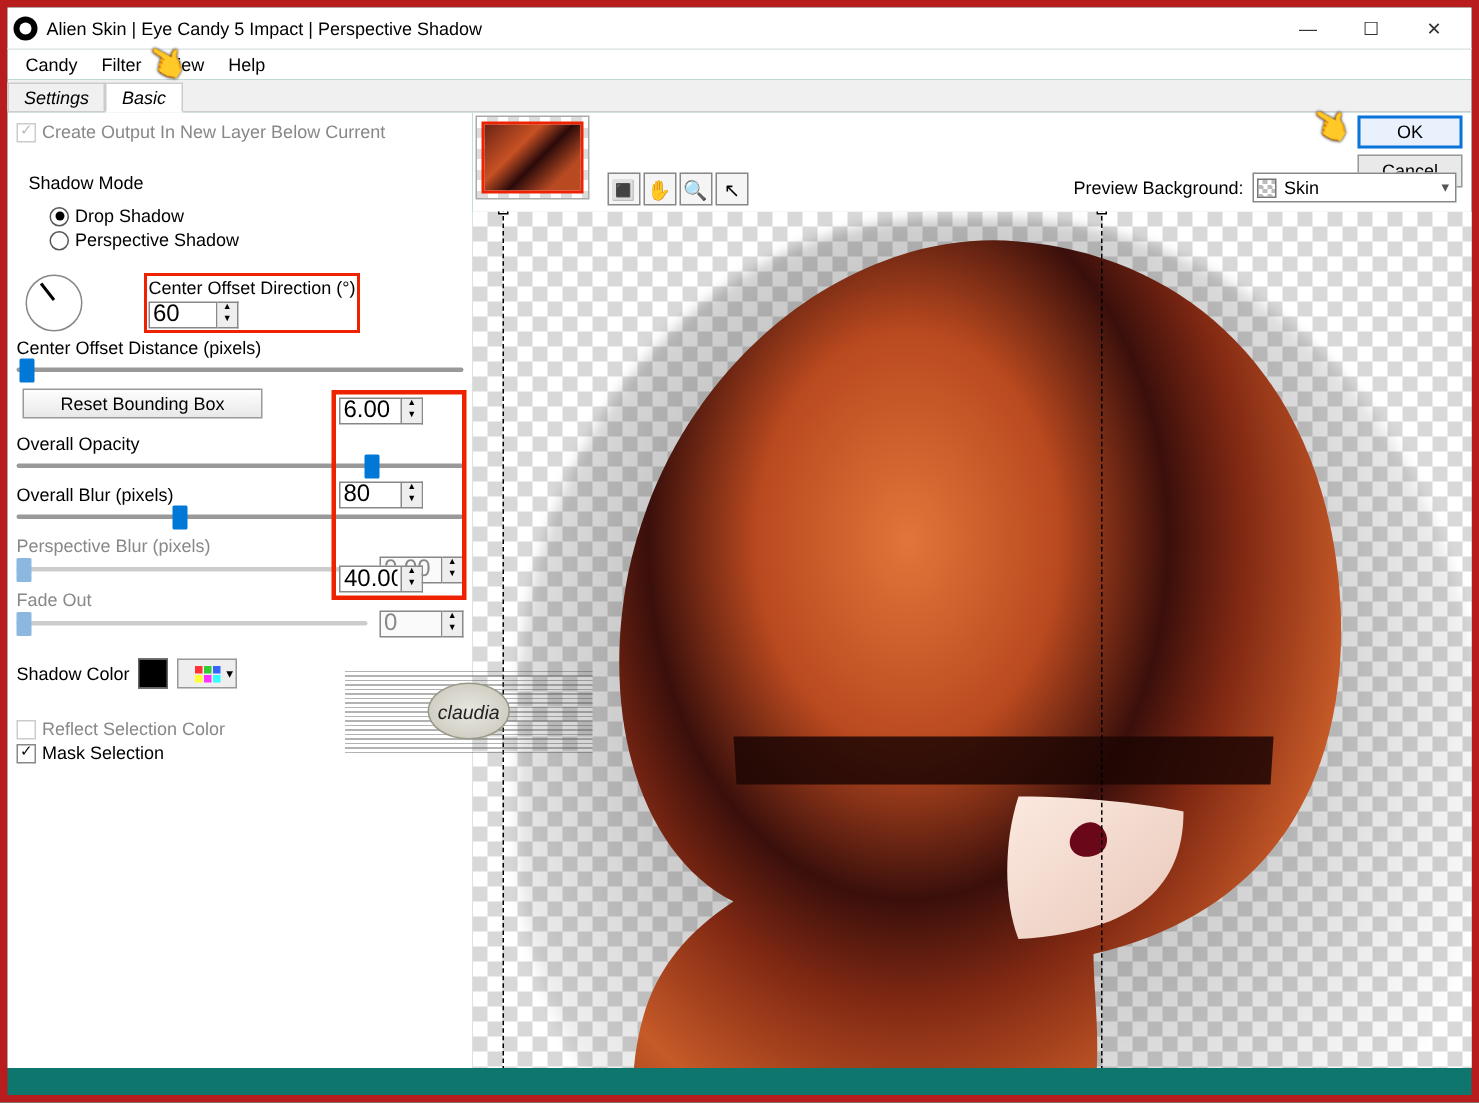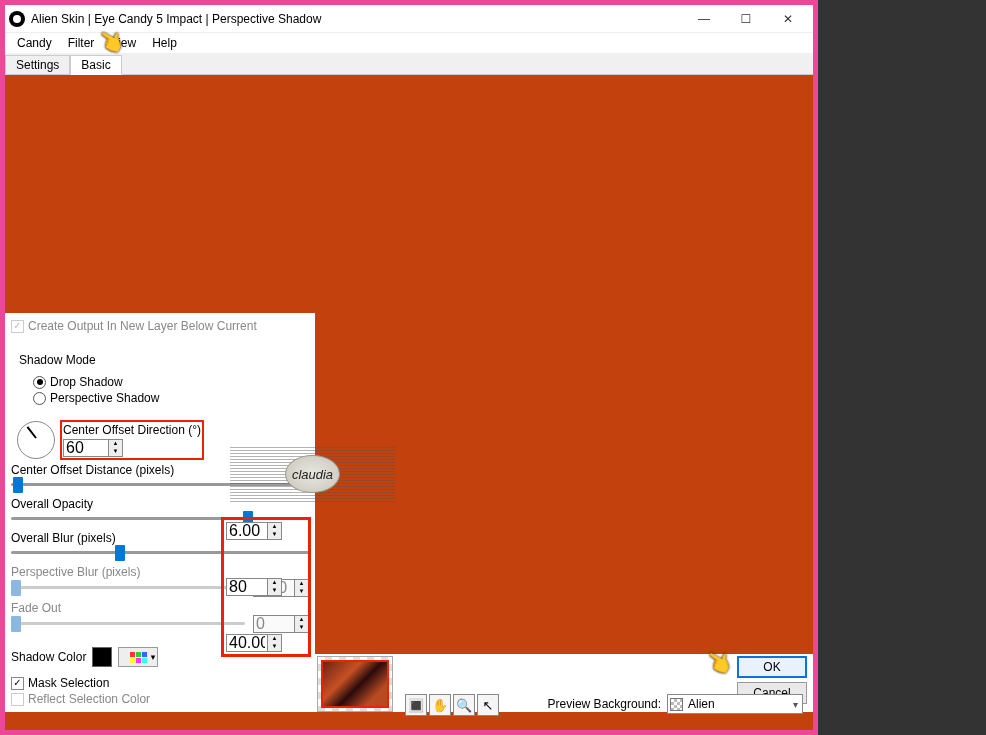--- a/index.html
+++ b/index.html
@@ -1,71 +1,71 @@
 <!DOCTYPE html>
 <html><head>
 <meta charset="utf-8">
 <style>
 * { box-sizing: border-box; font-family: "Segoe UI", Tahoma, sans-serif; font-size: 12px; }
 body { margin: 0; padding: 0; background: #333; }
-.frame { width: 818px; height: 735px; margin: 0; background: #c2410c; border: 5px solid #ec4899; position: relative; }
+.frame { width: 986px; height: 735px; margin: 0; background: #0f766e; border: 5px solid #b91c1c; position: relative; }
 .titlebar { height: 28px; display: flex; align-items: center; padding: 0 4px; background: #fff; border-bottom: 1px solid #eee; }
 .titlebar .icon { width: 16px; height: 16px; background: #000; border-radius: 50%; margin-right: 6px; display: flex; align-items: center; justify-content: center; }
 .titlebar .icon::after { content: ""; width: 8px; height: 8px; background: #fff; border-radius: 50%; }
 .titlebar .title { flex: 1; color: #000; }
 .winbtns { display: flex; }
 .winbtn { width: 42px; height: 24px; display: flex; align-items: center; justify-content: center; color: #333; }
 
 .menubar { height: 20px; display: flex; align-items: center; padding: 0 4px; gap: 0; background: #fff; position: relative; }
 .menubar .menuitem { padding: 0 8px; cursor: pointer; }
 .hand-pointer { position: absolute; font-size: 22px; transform: scaleX(-1) rotate(-30deg); filter: drop-shadow(0 0 1px #000); pointer-events:none; }
 
 .tabs { height: 22px; display: flex; background: #f0f0f0; border-bottom: 1px solid #ccc; }
-.tab { padding: 2px 10px; border: 1px solid #ccc; border-bottom: none; background: #f0f0f0; margin-top: 2px; cursor: pointer; }
+.tab { padding: 2px 10px; border: 1px solid #ccc; border-bottom: none; background: #f0f0f0; margin-top: 2px; cursor: pointer; font-style: italic; }
 .tab.active { background: #fff; border-bottom: 1px solid #fff; margin-bottom: -1px; }
 
-.body { display: flex; height: calc(100% - 28px - 20px - 22px - 18px); align-items: flex-end; }
+.body { display: flex; height: calc(100% - 28px - 20px - 22px - 18px); }
 
 .sidepanel { width: 310px; padding: 4px 6px; background: #fff; position: relative; }
 .checkline { display: flex; align-items: center; gap: 4px; margin: 2px 0; }
 .checkbox { width: 13px; height: 13px; border: 1px solid #888; display: inline-flex; align-items: center; justify-content: center; background: #fff; }
 .checkbox.disabled { border-color: #ccc; color: #bbb; }
 .checkbox.checked::after { content: "✓"; font-size: 10px; line-height: 1; }
 .disabled-text { color: #888; }
 
 fieldset { border: none; margin: 0; padding: 4px 0 4px 14px; }
 .group-title { padding-left: 8px; margin: 20px 0 2px; }
 .radio-line { display: flex; align-items: center; gap: 4px; margin: 2px 0 2px 8px; }
 .radio { width: 13px; height: 13px; border: 1px solid #555; border-radius: 50%; display: inline-flex; align-items: center; justify-content: center; }
 .radio.selected::after { content: ""; width: 6px; height: 6px; background: #000; border-radius: 50%; }
 
 .dial-row { display: flex; align-items: center; gap: 8px; margin: 10px 0 4px 6px; position: relative; }
 .dial { width: 38px; height: 38px; border: 1px solid #888; border-radius: 50%; position: relative; flex-shrink: 0; }
 .dial::after { content:""; position:absolute; width:2px; height:14px; background:#000; left:50%; top:2px; transform-origin: bottom center; transform: translateX(-50%) rotate(-38deg); }
-.label-spin { display: flex; flex-direction: column; gap: 2px; }
+.label-spin { display: flex; flex-direction: column; gap: 2px; margin-left: 36px; }
 .spin { display: flex; align-items: center; }
 .spin input { width: 46px; height: 18px; border: 1px solid #888; padding: 0 2px; font-size: 16px; }
 .spin .spinbtns { width: 14px; height: 18px; border: 1px solid #888; border-left: none; display: flex; flex-direction: column; }
 .spin .spinbtns div { flex: 1; font-size: 6px; line-height: 1; text-align: center; background: #eee; }
 .red-outline { outline: 2px solid #e20; outline-offset: 1px; }
 
 .param-row { margin: 4px 0; }
 .param-label { margin-bottom: 0; }
 .slider-row { display: flex; align-items: center; gap: 8px; }
 .slider { flex: 1; height: 16px; position: relative; }
 .slider-track { height: 3px; background: #999; border-radius: 2px; position: relative; top: 6px; }
 .slider-thumb { width: 10px; height: 16px; background: #0078d7; position: absolute; top: 0; border-radius: 1px; }
 .slider-thumb.disabled { background: #8cb8e0; }
 .spin-right { width: 56px; }
 .spin-right input { width: 42px; }
 
 .btn { border: 1px solid #999; background: linear-gradient(#fefefe,#e8e8e8); padding: 2px 12px; cursor: pointer; }
 .reset-btn { display: block; margin: 2px 0 10px 4px; width: 160px; text-align: center; }
 
-.color-row { display:flex; align-items:center; gap:6px; margin: 14px 0 9px; }
+.color-row { display:flex; align-items:center; gap:6px; margin: 14px 0 20px; }
 .color-swatch { width: 20px; height: 20px; background:#000; border:1px solid #666; }
 .color-flyout { width: 40px; height: 20px; border:1px solid #999; background:#eee; display:flex; align-items:center; justify-content:center; gap:1px; position: relative; }
 .color-flyout::after { content:"▾"; font-size:9px; position:absolute; right:2px; }
 .mini-grid { display:grid; grid-template-columns: repeat(3,5px); gap:1px; }
 .mini-grid span { width:5px; height:5px; }
 
 .watermark { position:absolute; right:-80px; bottom:210px; width:165px; height:55px; text-align:center; font-style:italic; font-family: cursive; z-index:5; }
 .watermark .lines { position:absolute; inset:0; background: repeating-linear-gradient(0deg,#555 0,#555 1px,transparent 1px,transparent 3px); opacity:.45; }
 .watermark .oval { position:absolute; left:55px; top:8px; width:55px; height:38px; border-radius:50%; background: radial-gradient(#e8e8e0,#c8c4ba); border:1px solid #998; display:flex; align-items:center; justify-content:center; font-size:13px; color:#222; }
 
@@ -85,21 +85,21 @@
 .selection-rect { position:absolute; left:20px; top:-2px; width:400px; height:700px; border: 1px dashed #000; }
 .sel-handle { position:absolute; width:7px; height:7px; border:1px solid #000; background:#fff; }
 .shadow-blob { position:absolute; left:30px; top:4px; width:640px; height:690px; border-radius:44% 50% 44% 40%/48% 50% 40% 40%; background: radial-gradient(ellipse at 45% 40%, rgba(0,0,0,.45), rgba(0,0,0,.05) 70%, rgba(0,0,0,0) 82%); filter: blur(4px); }
 
 .right-buttons { position:absolute; right:6px; top:2px; display:flex; flex-direction:column; gap:4px; align-items:flex-end; }
 .ok-btn { width:70px; height:22px; border:2px solid #0a74da; background:#e8f1fc; cursor:pointer; text-align:center; line-height:18px; position:relative; }
 .cancel-btn { width:70px; height:22px; border:1px solid #999; background:#e9e9e9; cursor:pointer; text-align:center; line-height:20px; }
 
 .statusbar { height:18px; border-top:1px solid #ddd; display:flex; justify-content:flex-end; align-items:center; padding-right:20px; font-size:11px; }
 
-.right-value-col { position:absolute; right:4px; top:204px; width:90px; border:3px solid #e20; padding:2px; height:140px; display:flex; flex-direction:column; justify-content:space-between; }
+.right-value-col { position:absolute; right:4px; top:185px; width:90px; border:3px solid #e20; padding:2px; height:140px; display:flex; flex-direction:column; justify-content:space-between; }
 
 .hair-svg { position:absolute; left:54px; top:-10px; width:560px; height:700px; }
 </style>
 </head>
 <body>
 
 <div class="frame">
   <div class="titlebar">
     <span class="icon"></span>
     <span class="title">Alien Skin | Eye Candy 5 Impact | Perspective Shadow</span>
@@ -160,20 +160,21 @@
       <div class="param-row">
         <div class="param-label">Center Offset Distance (pixels)</div>
         <div class="slider-row">
           <div class="slider">
             <div class="slider-track"></div>
               <div class="slider-thumb" style="left:2px;"></div>
           </div>
         </div>
       </div>
 
+      <button class="btn reset-btn">Reset Bounding Box</button>
 
       <div class="param-row">
         <div class="param-label">Overall Opacity</div>
         <div class="slider-row">
           <div class="slider">
             <div class="slider-track"></div>
               <div class="slider-thumb" style="left:78%;"></div>
           </div>
         </div>
       </div>
@@ -255,26 +256,26 @@
               <span style="background:#3c3"></span>
               <span style="background:#36f"></span>
               <span style="background:#ff3"></span>
               <span style="background:#f3f"></span>
               <span style="background:#3ff"></span>
             </div>
         </div>
       </div>
 
       <div class="checkline">
+        <span class="checkbox disabled"></span>
+        <span class="disabled-text">Reflect Selection Color</span>
+      </div>
+      <div class="checkline">
         <span class="checkbox checked"></span>
         <span>Mask Selection</span>
-      </div>
-      <div class="checkline">
-        <span class="checkbox disabled"></span>
-        <span class="disabled-text">Reflect Selection Color</span>
       </div>
 
       <div class="watermark">
         <div class="lines"></div>
         <div class="oval">claudia</div>
       </div>
     </div>
 
     <div class="preview-area">
       <div class="right-buttons">
@@ -295,21 +296,21 @@
         <div class="tool">🔳</div>
         <div class="tool">✋</div>
         <div class="tool">🔍</div>
         <div class="tool">↖</div>
       </div>
 
       <div class="preview-bg-row">
         <span>Preview Background:</span>
         <div class="dropdown">
           <span class="sw"></span>
-          <span>Alien</span>
+          <span>Skin</span>
         </div>
       </div>
 
       <div class="canvas-wrap">
         <div class="shadow-blob"></div>
 
         <svg class="hair-svg" viewBox="0 0 560 700">
           <defs>
             <radialGradient id="hairG" cx="40%" cy="30%" r="75%">
               <stop offset="0%" stop-color="#e0763a"></stop>

